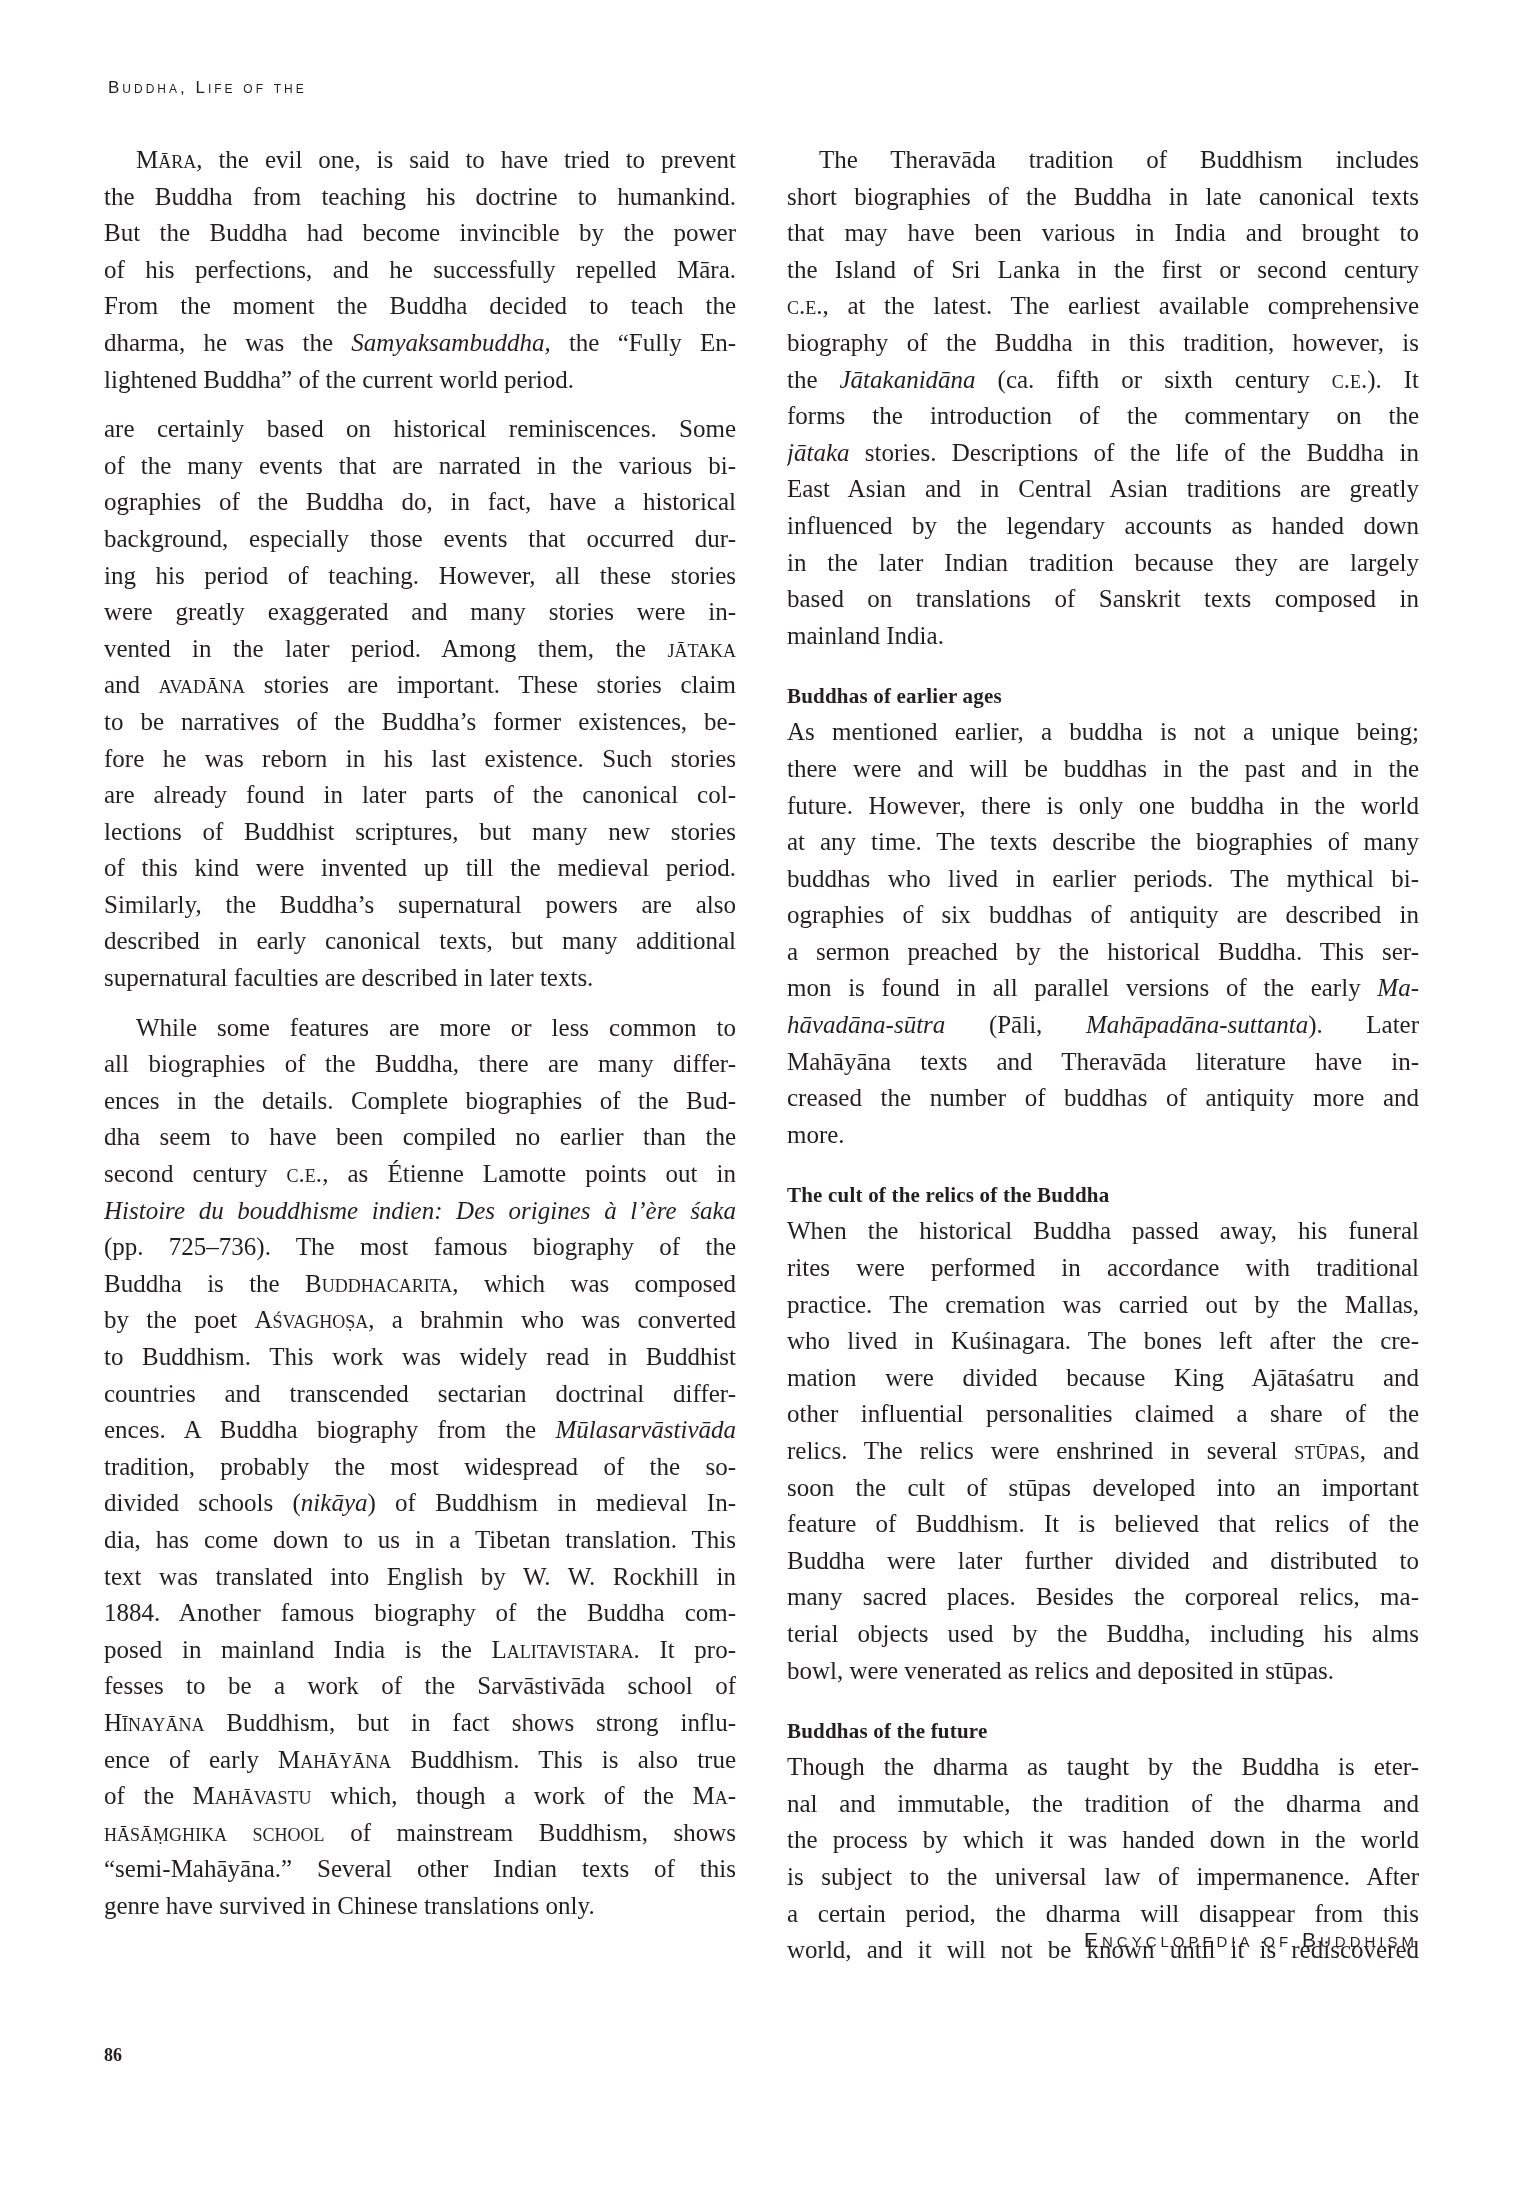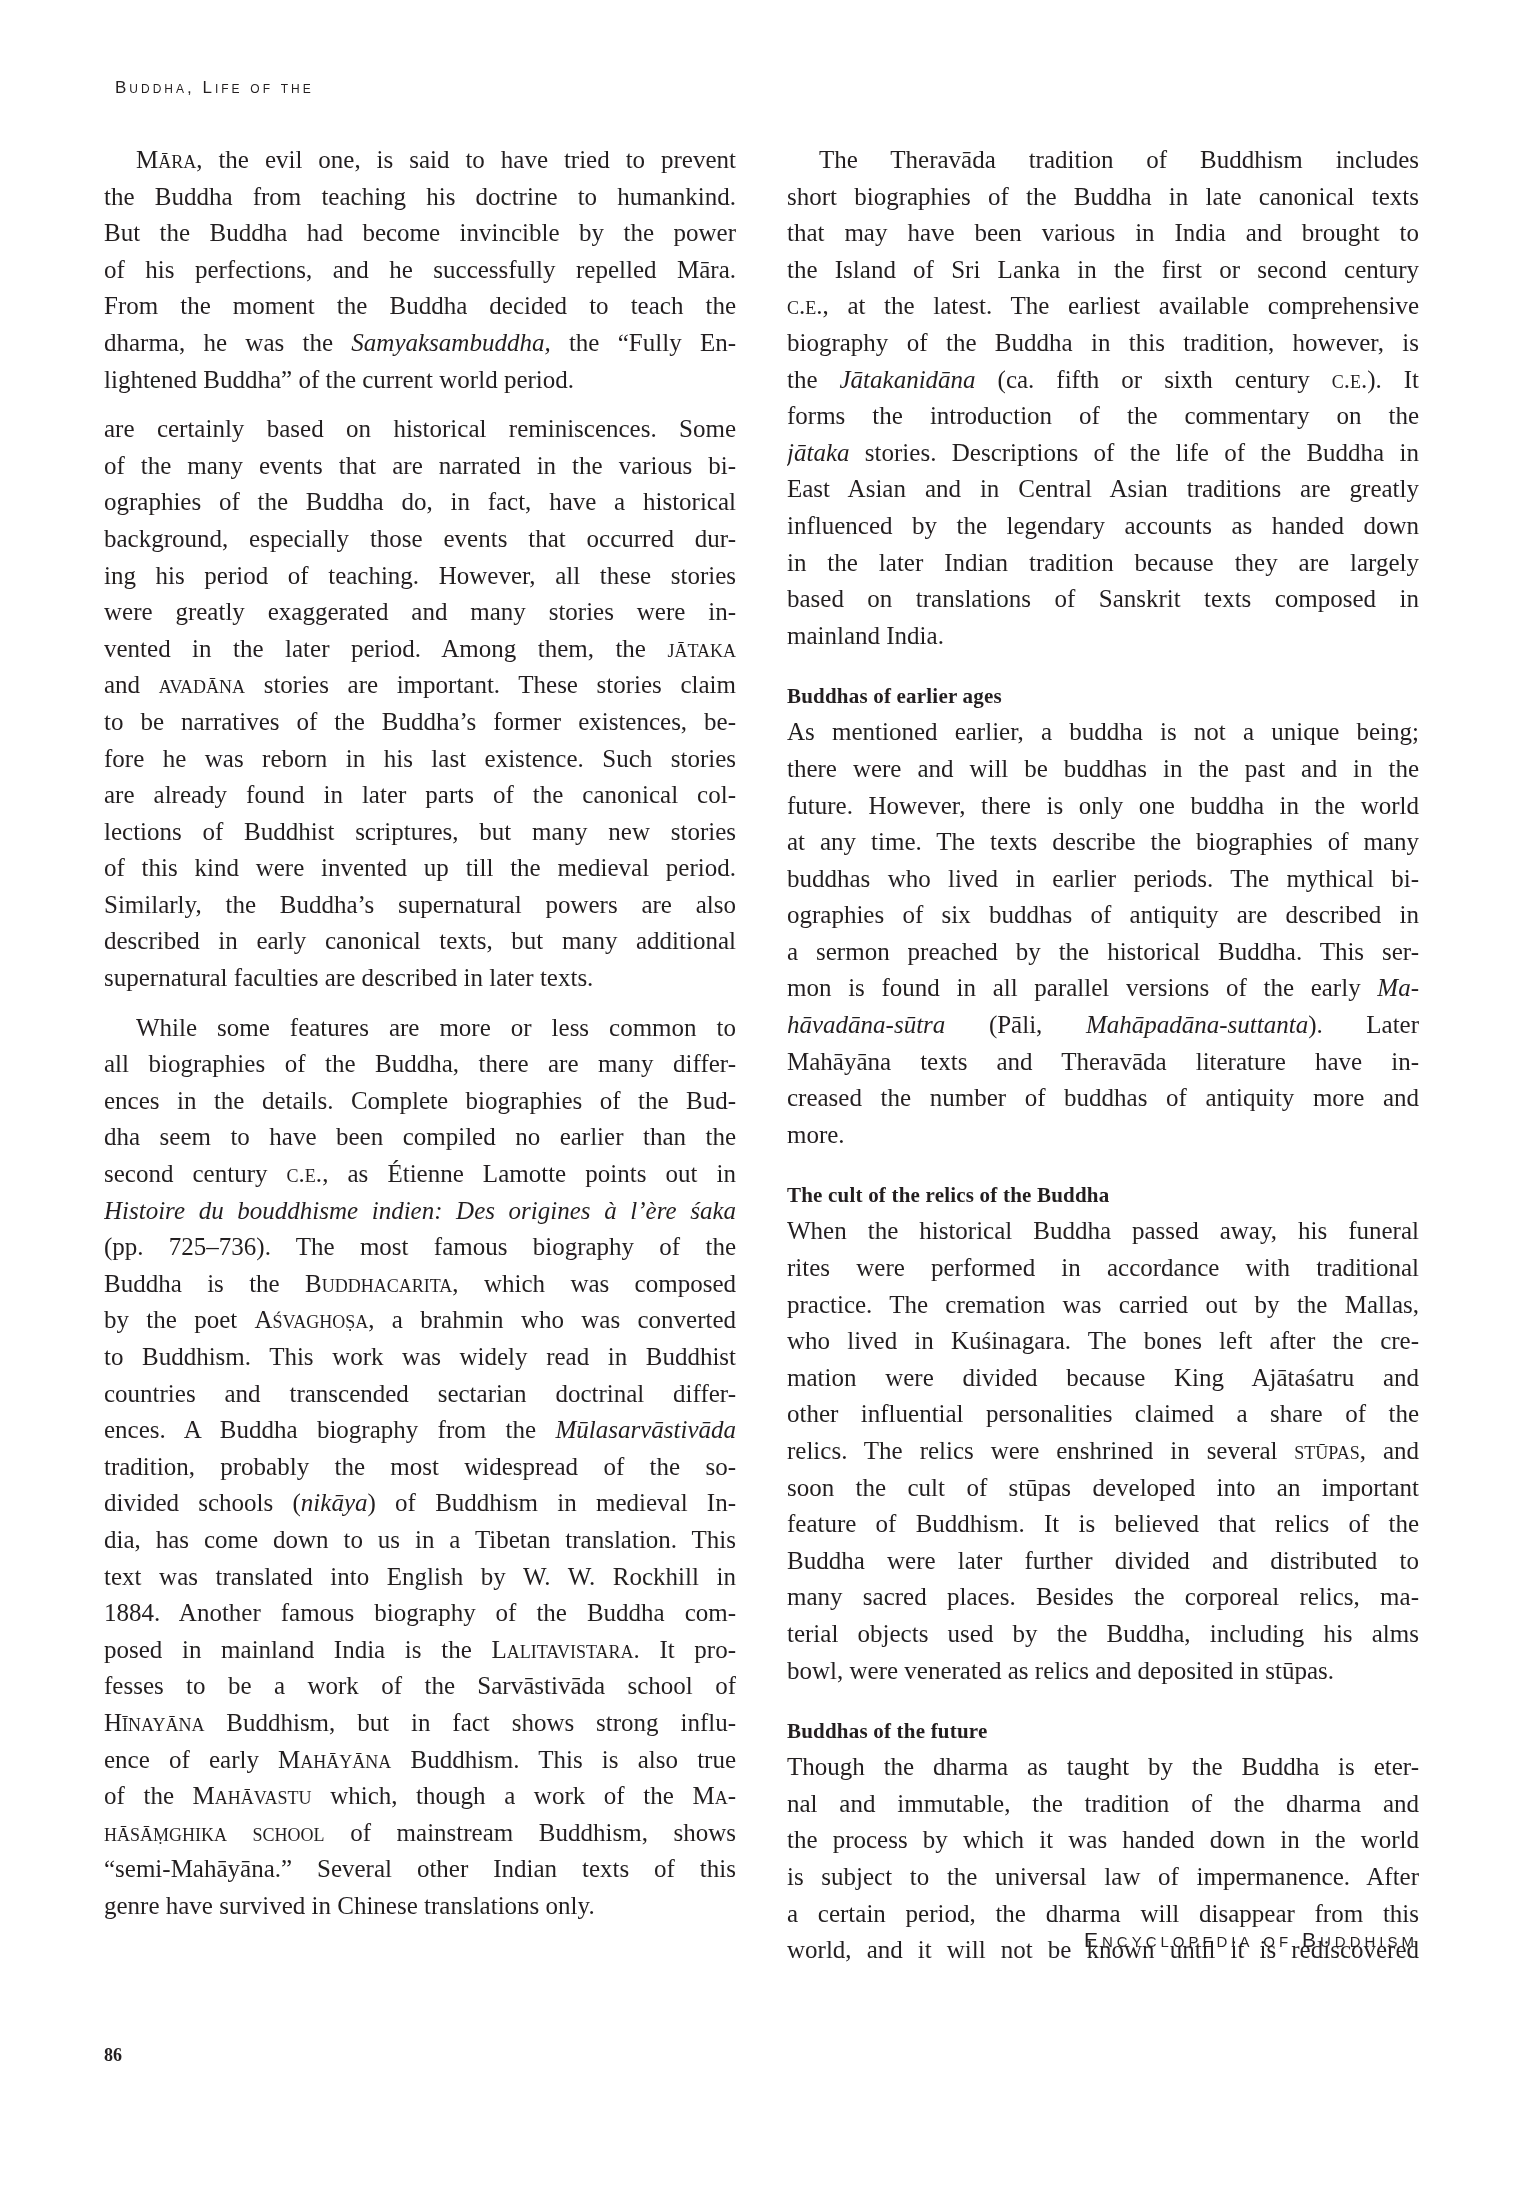--- a/index.html
+++ b/index.html
@@ -1,18 +1,18 @@
 <!DOCTYPE html>
 <html><head>
 <meta charset="utf-8">
 <style>
   html, body { margin: 0; padding: 0; background: #ffffff; }
   body { width: 1522px; height: 2200px; position: relative; overflow: hidden; color: #231f20;
          font-family: "Liberation Serif", "DejaVu Serif", serif; }
-  .running-head { position: absolute; left: 115px; top: 78px; font-size: 17px; letter-spacing: 3px;
+  .running-head { position: absolute; left: 108px; top: 78px; font-size: 17px; letter-spacing: 3px;
                   font-variant: small-caps; font-family: "Liberation Sans", "DejaVu Sans", sans-serif; color: #231f20; }
   .column { position: absolute; top: 142px; width: 632px; }
   .col-left { left: 104px; }
   .col-right { left: 787px; }
   .para { margin: 0 0 13px 0; }
   .line { display: block; height: 36.6px; line-height: 36.6px; font-size: 25px; white-space: nowrap;
           text-align: justify; text-align-last: justify; overflow: hidden; }
   .line.last { text-align-last: left; }
   .line.indent { text-indent: 32px; }
   .sc { font-variant: small-caps; }

